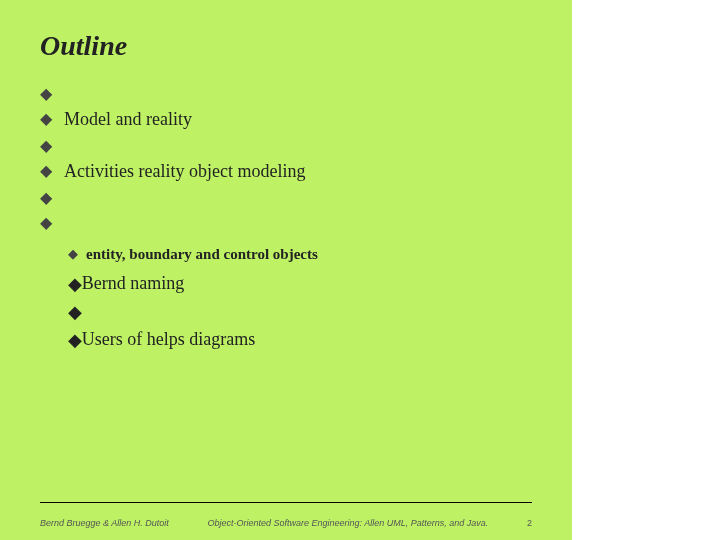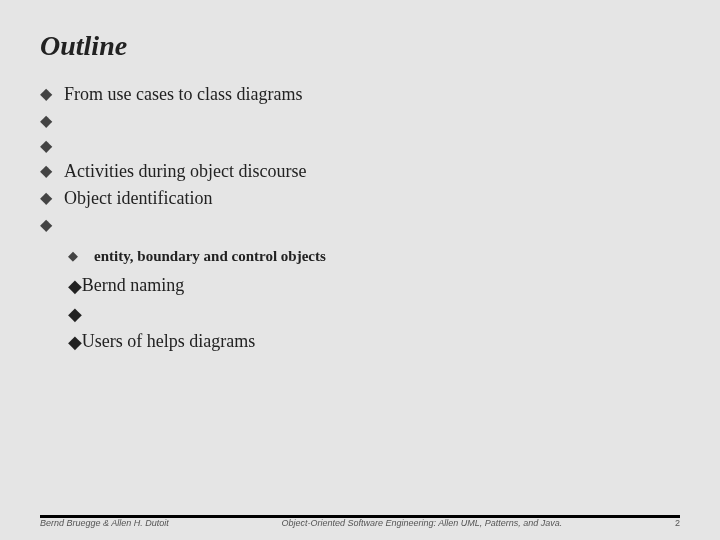--- a/index.html
+++ b/index.html
@@ -11,23 +11,23 @@
     body {
       width: 720px;
       height: 540px;
       background: #ffffff;
       font-family: 'Times New Roman', Times, serif;
       overflow: hidden;
       position: relative;
     }
 
     .slide {
-      width: 720px;
+      width: 572px;
       height: 540px;
-      background: #e5e5e5;
+      background: #bef264;
       padding: 30px 40px 20px 40px;
       position: relative;
     }
 
     .title {
       font-size: 28px;
       font-style: italic;
       font-weight: bold;
       color: #222222;
       margin-bottom: 22px;
@@ -66,21 +66,20 @@
     }
 
     .sub-bullet-item .sub-dot {
       margin-right: 8px;
       font-size: 13px;
       color: #444;
     }
 
     .sub-bullet-text {
       font-weight: bold;
-      margin-left: 8px;
     }
 
     .secondary-bullets {
       list-style: none;
       margin-left: 28px;
       margin-top: 6px;
     }
 
     .secondary-bullets li {
       font-size: 18px;
@@ -94,22 +93,22 @@
       position: absolute;
       bottom: 12px;
       left: 40px;
       right: 40px;
       display: flex;
       justify-content: space-between;
       align-items: center;
       font-size: 9px;
       color: #555555;
       font-family: Arial, sans-serif;
-      border-top: 3px solid #000000;
-      padding-top: 0;
+      border-top: 1px solid #000000;
+      padding-top: 15px;
     }
 
     .footer-left {
       font-style: italic;
     }
 
     .footer-right {
       font-style: italic;
     }
 
@@ -121,35 +120,34 @@
 </head>
 <body>
 
 <div class="slide">
 
   <div class="title">Outline</div>
 
   <ul class="bullet-list">
     <li>
       <span class="bullet">◆</span>
-      <span>From use cases to class diagrams</span>
+    </li>
+    <li>
+      <span class="bullet">◆</span>
+      <span>Model and reality</span>
     </li>
     <li>
       <span class="bullet">◆</span>
     </li>
     <li>
       <span class="bullet">◆</span>
+      <span>Activities reality object modeling</span>
     </li>
     <li>
       <span class="bullet">◆</span>
-      <span>Activities during object discourse</span>
-    </li>
-    <li>
-      <span class="bullet">◆</span>
-      <span>Object identification</span>
     </li>
     <li>
       <span class="bullet">◆</span>
     </li>
   </ul>
 
   <div class="sub-bullet-section">
     <div class="sub-bullet-item">
       <span class="sub-dot">◆</span>
       <span class="sub-bullet-text">entity, boundary and control objects</span>

